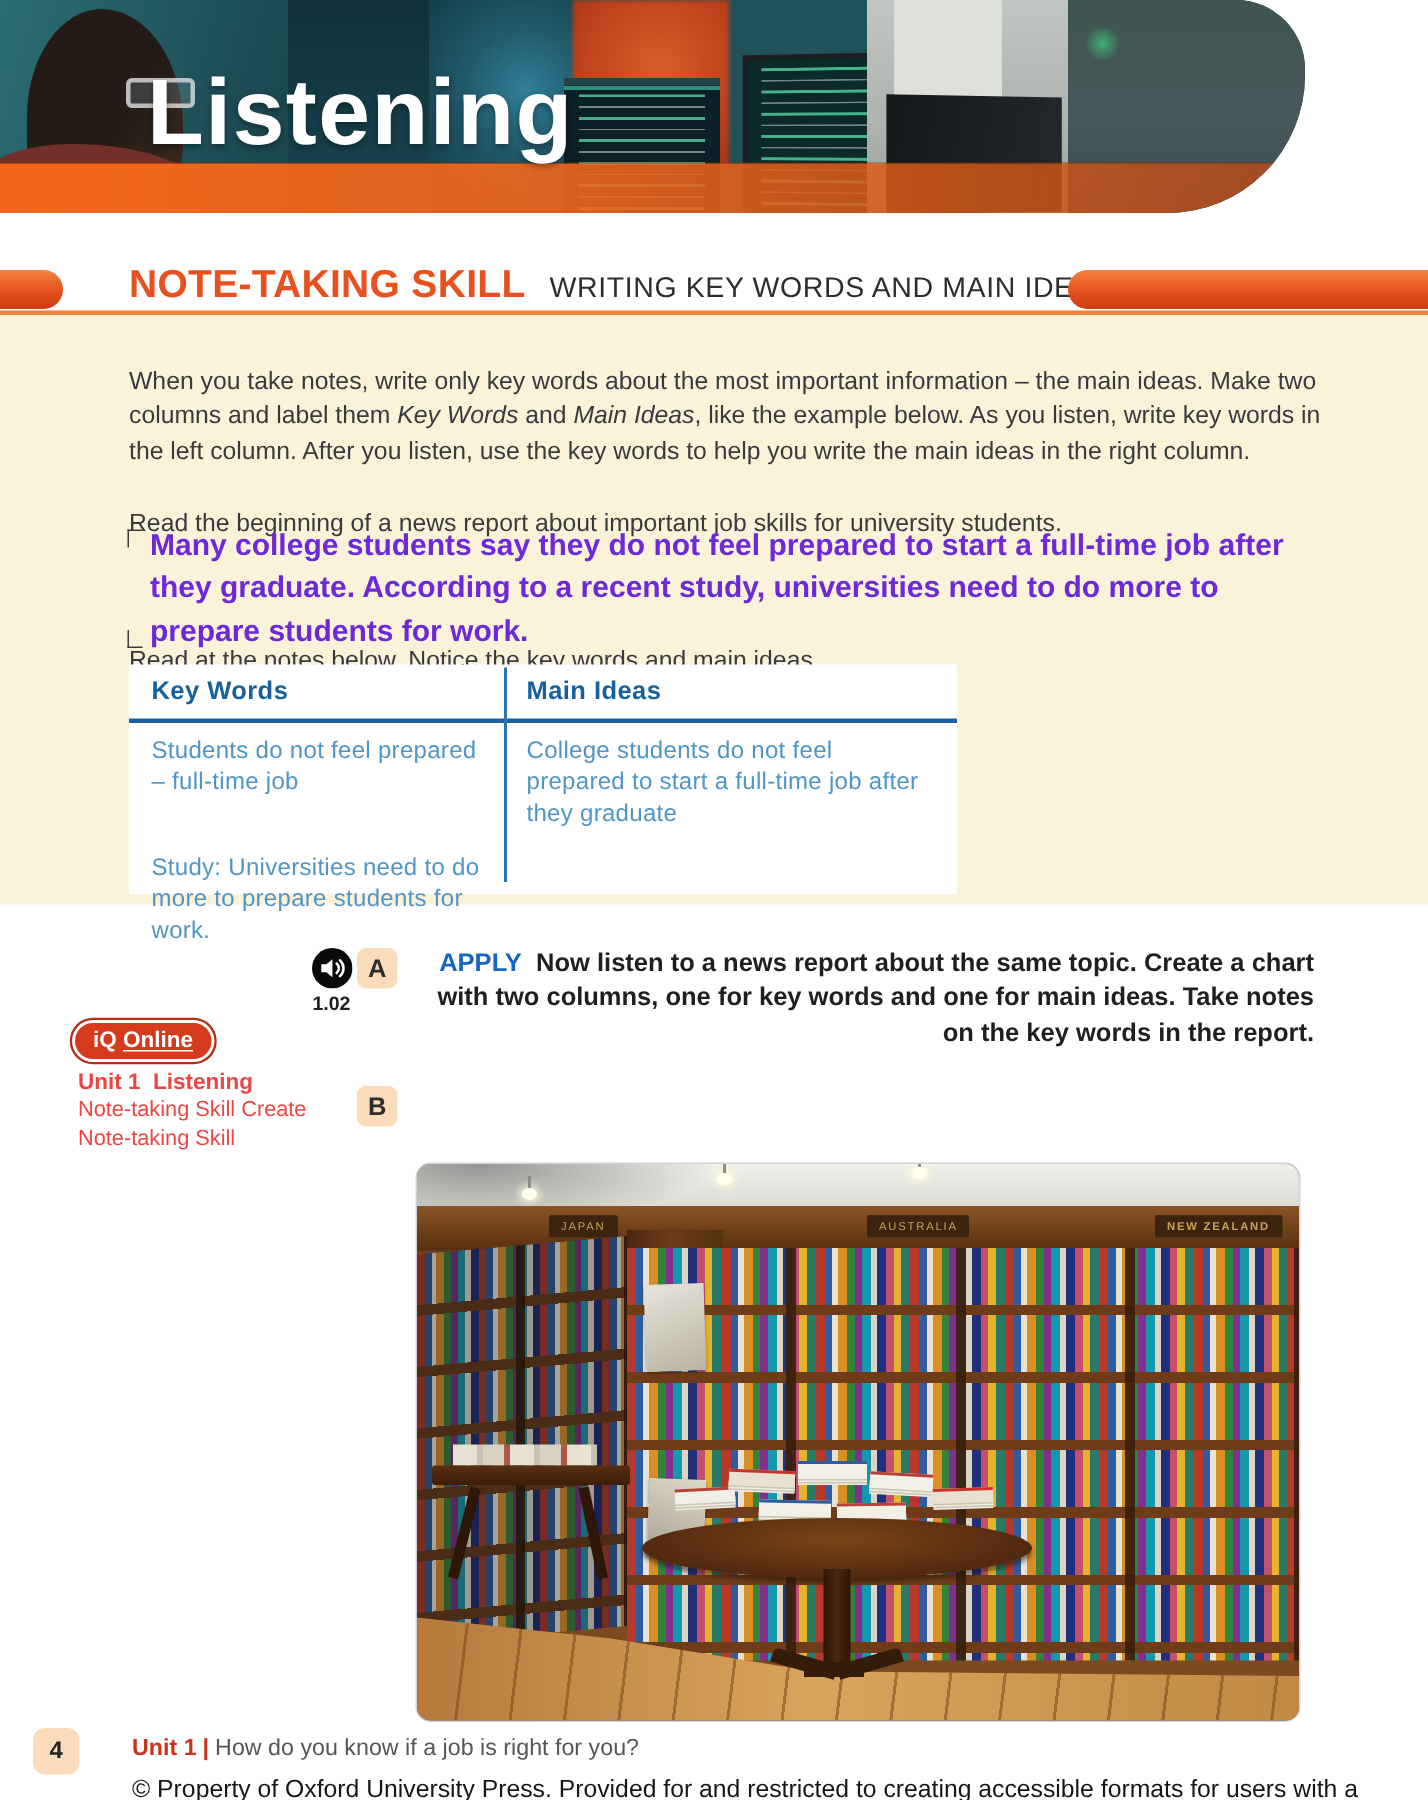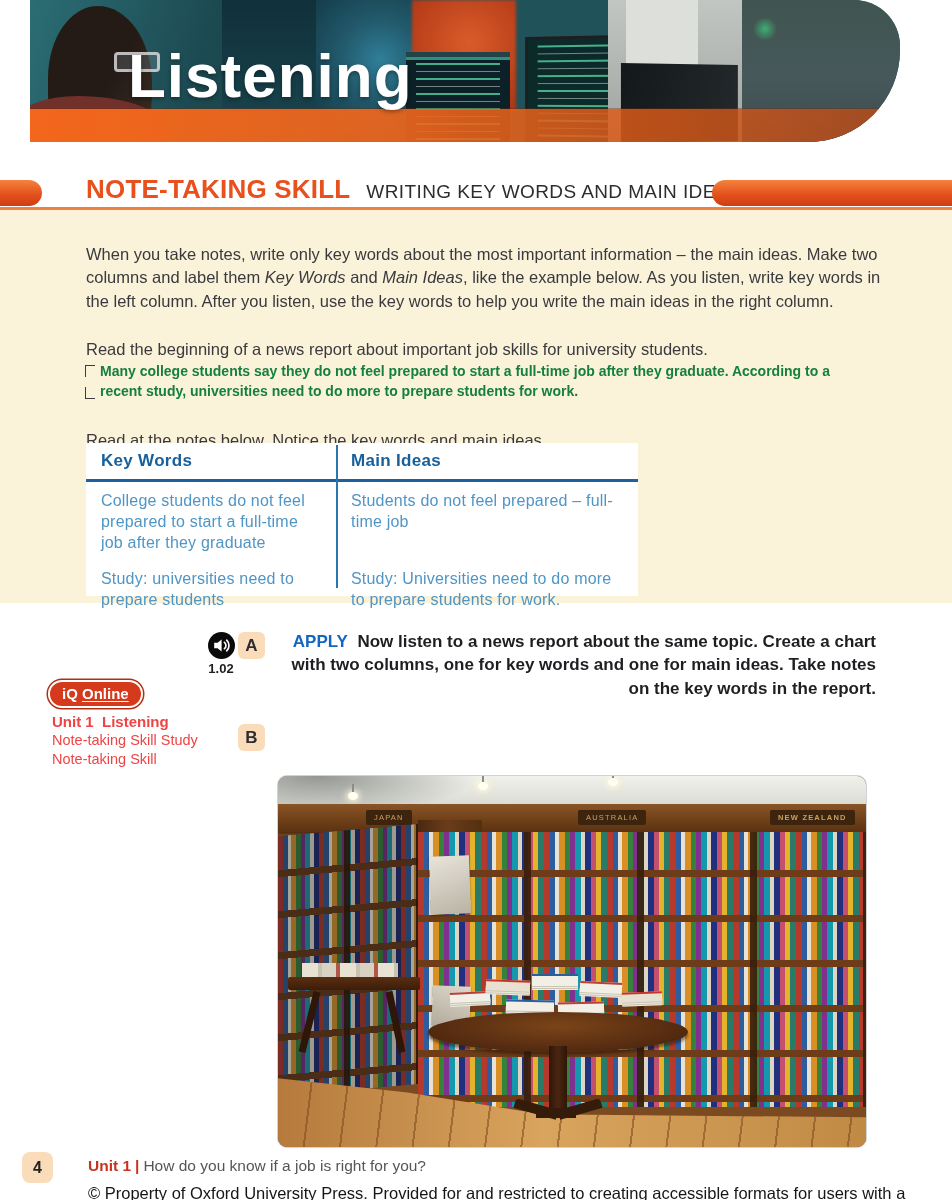--- a/index.html
+++ b/index.html
@@ -1,21 +1,21 @@
 <!DOCTYPE html>
 <html style="--accent: #e8511d; --link_blue: #1566c0; --cream: #fbf2da; --note_blue: #4f95c5; --table_line: #1e5f9e; --badge_peach: #fbdcba; --footer_red: #c8331f; --iq_red: #d43a1b;"><head>
 <meta charset="utf-8">
 <style>
   html,body{margin:0;padding:0;background:#fff;}
   body{font-family:"Liberation Sans",sans-serif;-webkit-font-smoothing:antialiased;}
   .page{position:relative;width:952px;height:1200px;background:#fff;overflow:hidden;}
   .abs{position:absolute;}
 
   
-  .header{left:0;top:0;width:870px;height:142px;border-radius:0 46px 92px 0;overflow:hidden;background:#20525a;margin-left:30px;}
+  .header{left:0;top:0;width:870px;height:142px;border-radius:0 46px 92px 0;overflow:hidden;background:#20525a;}
   .hd-teal{left:0;top:0;width:300px;height:142px;background:linear-gradient(105deg,#2b6d74 0%,#1d4a52 55%,#173d46 100%);}
   .hd-window{left:192px;top:0;width:96px;height:142px;background:linear-gradient(180deg,#10303a,#1a4750);}
   .hd-screenblue{left:286px;top:0;width:104px;height:142px;background:radial-gradient(circle at 62% 42%,#2f7f98 0%,#225a6c 38%,#143c48 85%);}
   .hd-orangescreen{left:382px;top:0;width:104px;height:112px;background:radial-gradient(circle at 55% 38%,#d85c2a 0%,#bf431c 55%,#a83413 95%);filter:blur(1.5px);}
   .hd-code1{left:376px;top:52px;width:104px;height:90px;background:#0b2027;border-top:5px solid #23424a;
             box-shadow:inset 0 3px 0 #2f8f7a;}
   .hd-code1::after,.hd-code2::after{content:"";position:absolute;inset:6px 10px;
       background:repeating-linear-gradient(180deg,rgba(92,220,170,.75) 0 2px,transparent 2px 8px,rgba(220,230,220,.5) 8px 9px,transparent 9px 15px);}
   .hd-code2{left:494px;top:36px;width:92px;height:106px;background:#0c2a2a;border:3px solid #1e1e20;border-bottom:none;transform:perspective(300px) rotateY(-6deg);}
   .hd-wall{left:578px;top:0;width:162px;height:142px;background:linear-gradient(180deg,#c2c6c2 0%,#aeb2ae 60%,#9aa09c 100%);}
@@ -36,21 +36,21 @@
   .pill-right{left:712px;top:180px;width:240px;border-radius:13px 0 0 13px;}
   .skill-head{left:86px;top:174px;width:620px;display:flex;align-items:baseline;gap:16px;white-space:nowrap;}
   .skill-title{font-size:26px;font-weight:bold;color:var(--accent,#e8511d);letter-spacing:.2px;}
   .skill-sub{font-size:19px;color:#2d2d31;letter-spacing:.4px;}
 
   
   .skill-box{left:0;top:207px;width:952px;height:393px;background:var(--cream,#fbf2da);border-top:3px solid #f0813e;}
   .sb-p{position:absolute;left:86px;width:795px;font-size:16.5px;line-height:1.44;color:#3a3a3e;}
   .sb-p1{top:16px;}
   .sb-p2{top:111px;}
-  .quote{position:absolute;left:100px;top:152px;width:775px;font-size:14px;line-height:1.42;font-weight:600;color:#15803d;}
+  .quote{position:absolute;left:100px;top:140px;width:775px;font-size:20px;line-height:1.42;font-weight:600;color:#6d28d9;}
   .quote::before{content:"";position:absolute;left:-15px;top:3px;width:9px;height:11px;border-left:1.8px solid #3c3c3c;border-top:1.8px solid #3c3c3c;}
   .quote::after{content:"";position:absolute;left:-15px;bottom:3px;width:9px;height:11px;border-left:1.8px solid #3c3c3c;border-bottom:1.8px solid #3c3c3c;}
   .sb-look{top:202px;}
 
   
   .notes-table{left:86px;top:233px;width:552px;height:153px;background:#fff;}
   .nt-head{position:absolute;left:0;top:0;right:0;height:36px;display:grid;grid-template-columns:250px 1fr;}
   .nt-h{padding:8px 0 0 15px;font-size:17px;font-weight:bold;color:#17609c;letter-spacing:.3px;}
   .nt-underline{position:absolute;left:0;top:36px;right:0;height:3px;background:var(--table_line,#1e5f9e);}
   .nt-divider{position:absolute;left:250px;top:2px;bottom:8px;width:2px;background:#2a76b0;}
@@ -168,25 +168,24 @@
     <p class="sb-p sb-look">Read at the notes below. Notice the key words and main ideas.</p>
 
     <div class="abs notes-table">
       <div class="nt-head">
         <div class="nt-h">Key Words</div>
         <div class="nt-h">Main Ideas</div>
       </div>
       <div class="nt-underline"></div>
       <div class="nt-divider"></div>
       <div class="nt-row nt-row1">
+        <div class="nt-c hand">Students do not feel prepared – full-time job</div>
         <div class="nt-c hand">College students do not feel prepared to start a full-time job after they graduate</div>
-        <div class="nt-c hand">Students do not feel prepared – full-time job</div>
       </div>
       <div class="nt-row nt-row2">
-        <div class="nt-c hand">Study: universities need to prepare students</div>
         <div class="nt-c hand">Study: Universities need to do more to prepare students for work.</div>
       </div>
     </div>
   </div>
 
   <div class="abs audio">
     <svg width="27" height="27" viewBox="0 0 24 24">
       <circle cx="12" cy="12" r="12" fill="#0a0a0a"></circle>
       <path d="M5.5 9.6v4.8h3l3.6 2.9V6.7L8.5 9.6z" fill="#fff"></path>
       <path d="M14.6 9.2a3.6 3.6 0 0 1 0 5.6" fill="none" stroke="#fff" stroke-width="1.5" stroke-linecap="round"></path>
@@ -196,21 +195,21 @@
   </div>
   <div class="abs badge badge-a">A</div>
   <div class="abs act-text act-a">
     <span class="act-tag">APPLY</span>&nbsp;
     <span>Now listen to a news report about the same topic. Create a chart with two columns, one for key words and one for main ideas. Take notes on the key words in the report.</span>
   </div>
 
   <div class="abs iq-badge"><span>iQ </span><u>Online</u></div>
   <div class="abs iq-lines">
     <div class="iq-l1">Unit 1  Listening</div>
-    <div>Note-taking Skill Study</div>
+    <div>Note-taking Skill Create</div>
     <div>Note-taking Skill</div>
   </div>
 
   <div class="abs badge badge-b">B</div>
 
   <div class="abs photo">
     <div class="abs ph-ceiling"></div>
     <div class="abs ph-shadow"></div>
     <div class="abs ph-light" style="left:200px;top:6px;"></div>
     <div class="abs ph-light" style="left:330px;top:2px;"></div>

